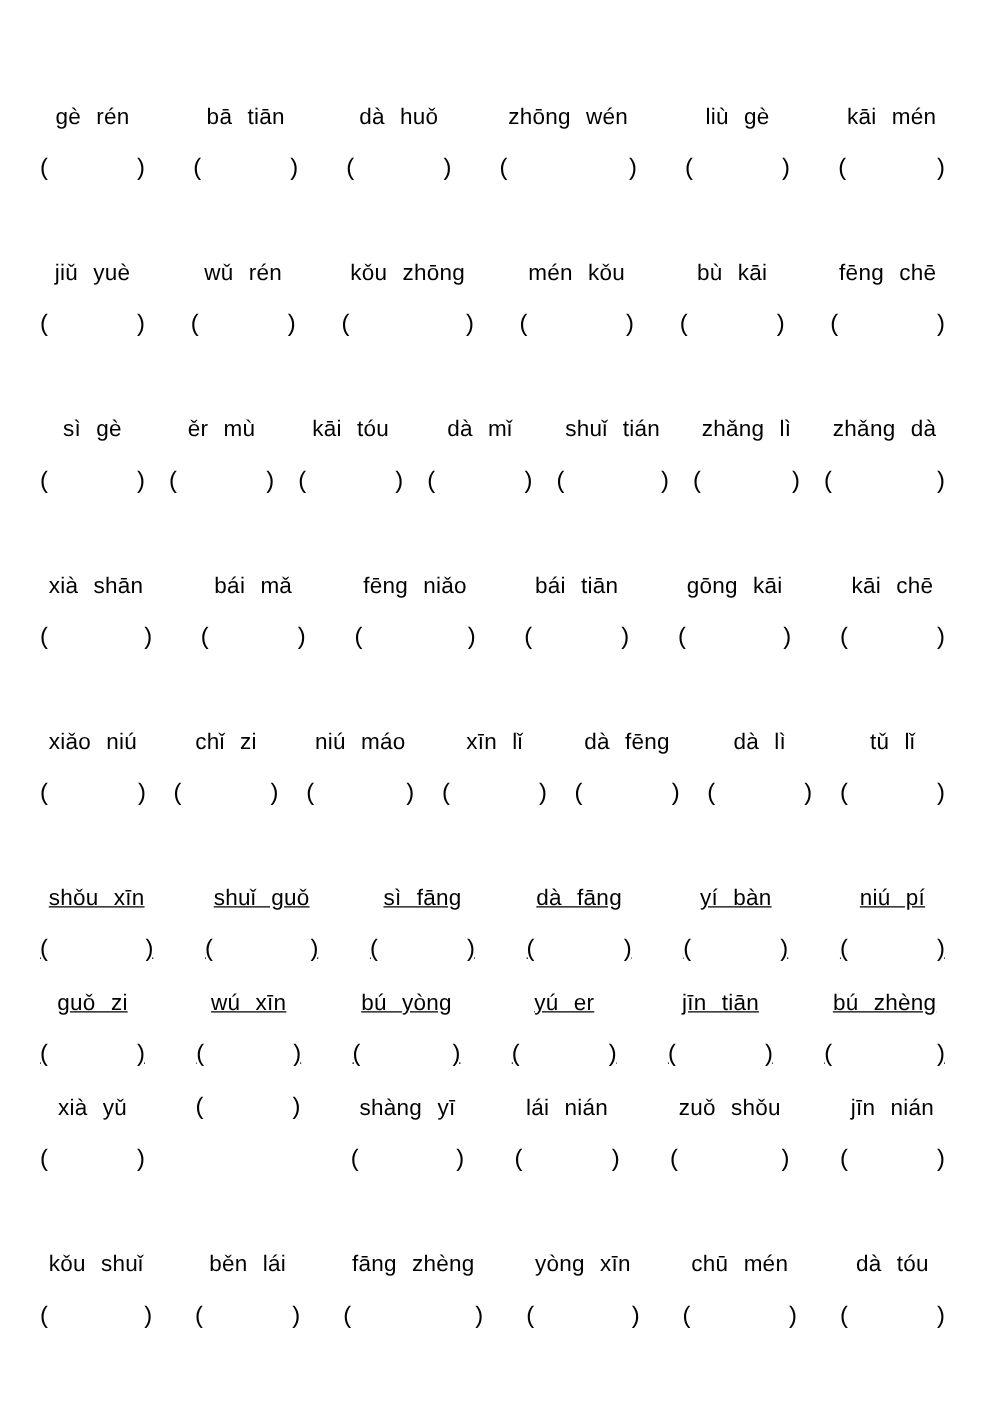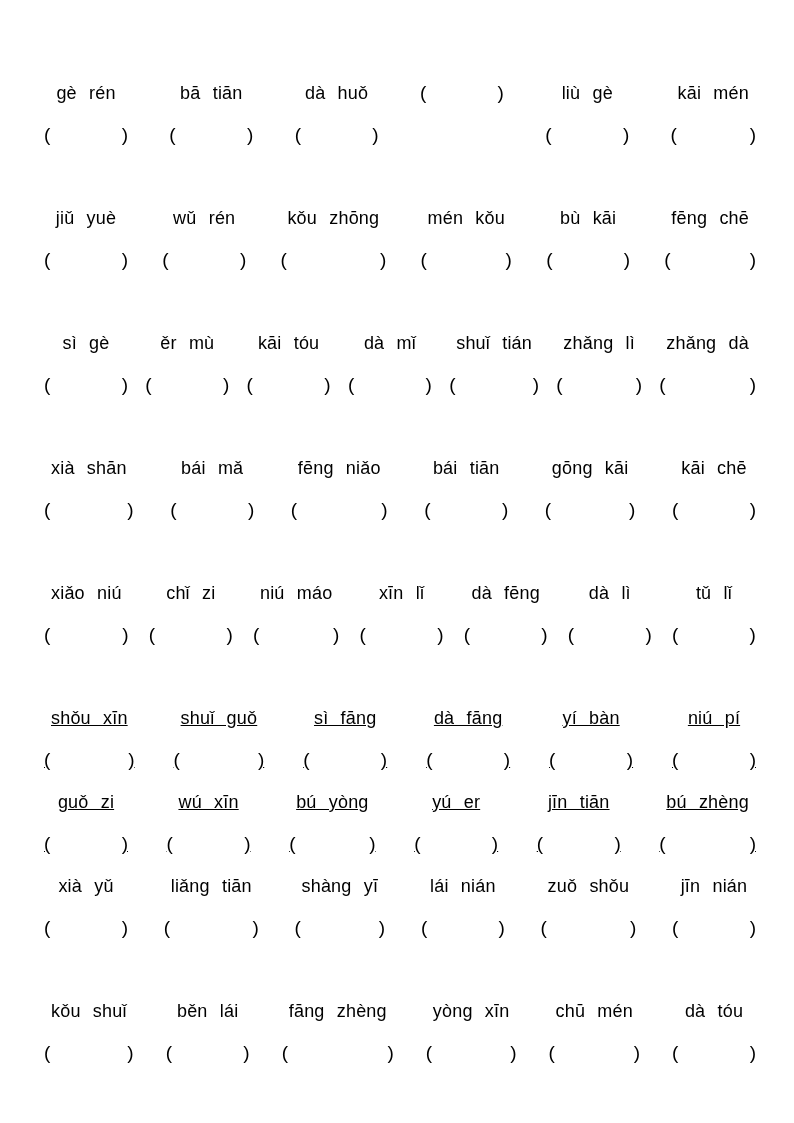--- a/index.html
+++ b/index.html
@@ -10,21 +10,21 @@
     width: 794px;
     height: 1123px;
     margin: 0 auto;
     font-family: "Liberation Sans", "DejaVu Sans", sans-serif;
     color: #000000;
     overflow: hidden;
   }
   .sheet {
     width: 794px;
     height: 1123px;
-    padding: 72px 38px 0 44px;
+    padding: 72px 38px 0 32px;
     background: #ffffff;
   }
   .pinyin-row {
     display: flex;
     justify-content: space-between;
     align-items: flex-start;
     width: 100%;
     margin-bottom: 41px;
   }
   .pinyin-row.tight {
@@ -82,20 +82,21 @@
       </div>
       <div class="word-group">
         <div class="pinyin">dà huǒ</div>
         <div class="parens">
           <span class="paren">(</span>
           <span class="answer-space"></span>
           <span class="paren">)</span>
         </div>
       </div>
       <div class="word-group">
+        <div class="pinyin">zhōng wén</div>
         <div class="parens">
           <span class="paren">(</span>
           <span class="answer-space"></span>
           <span class="paren">)</span>
         </div>
       </div>
       <div class="word-group">
         <div class="pinyin">liù gè</div>
         <div class="parens">
           <span class="paren">(</span>
@@ -431,21 +432,20 @@
     <div class="pinyin-row">
       <div class="word-group">
         <div class="pinyin">xià yǔ</div>
         <div class="parens">
           <span class="paren">(</span>
           <span class="answer-space"></span>
           <span class="paren">)</span>
         </div>
       </div>
       <div class="word-group">
-        <div class="pinyin">liǎng tiān</div>
         <div class="parens">
           <span class="paren">(</span>
           <span class="answer-space"></span>
           <span class="paren">)</span>
         </div>
       </div>
       <div class="word-group">
         <div class="pinyin">shàng yī</div>
         <div class="parens">
           <span class="paren">(</span>

